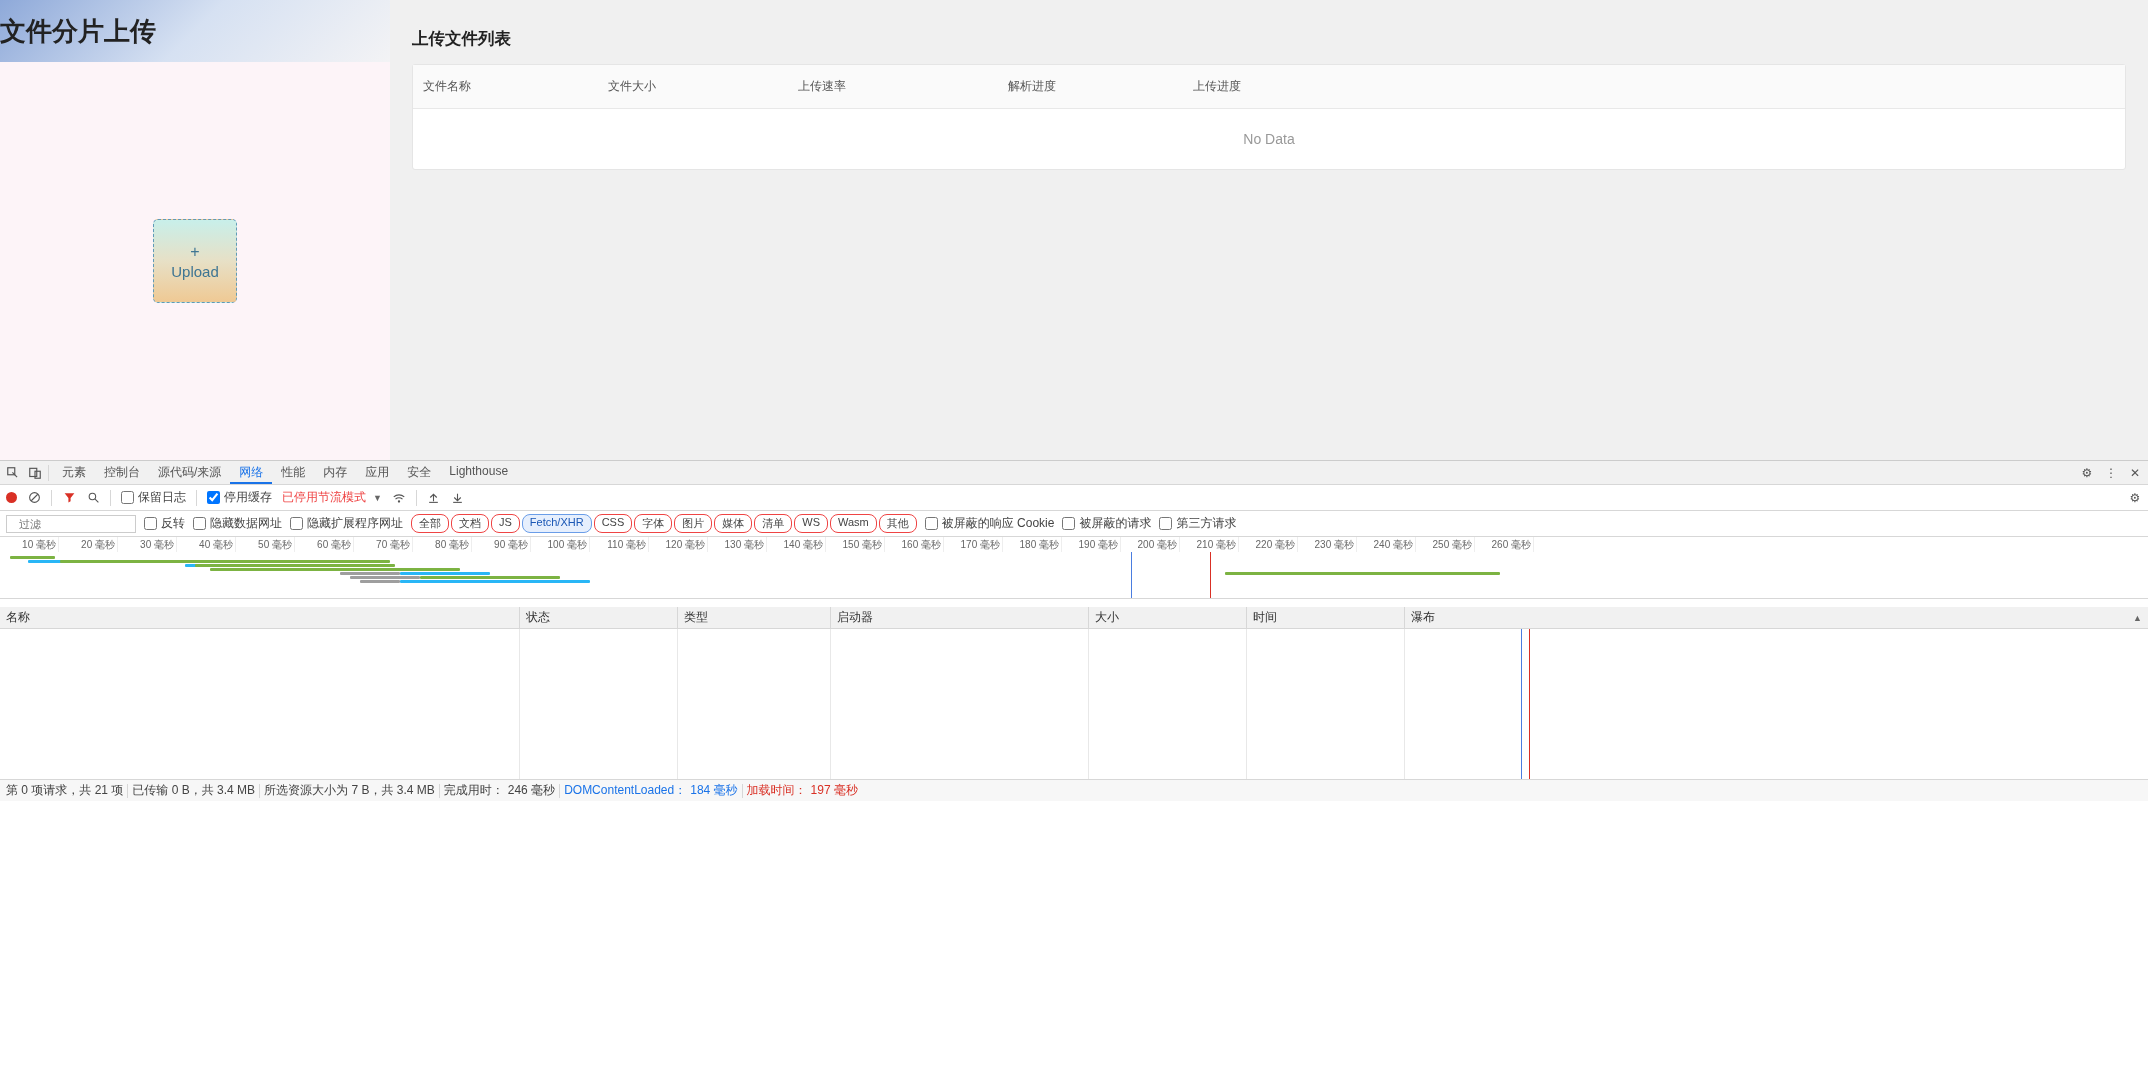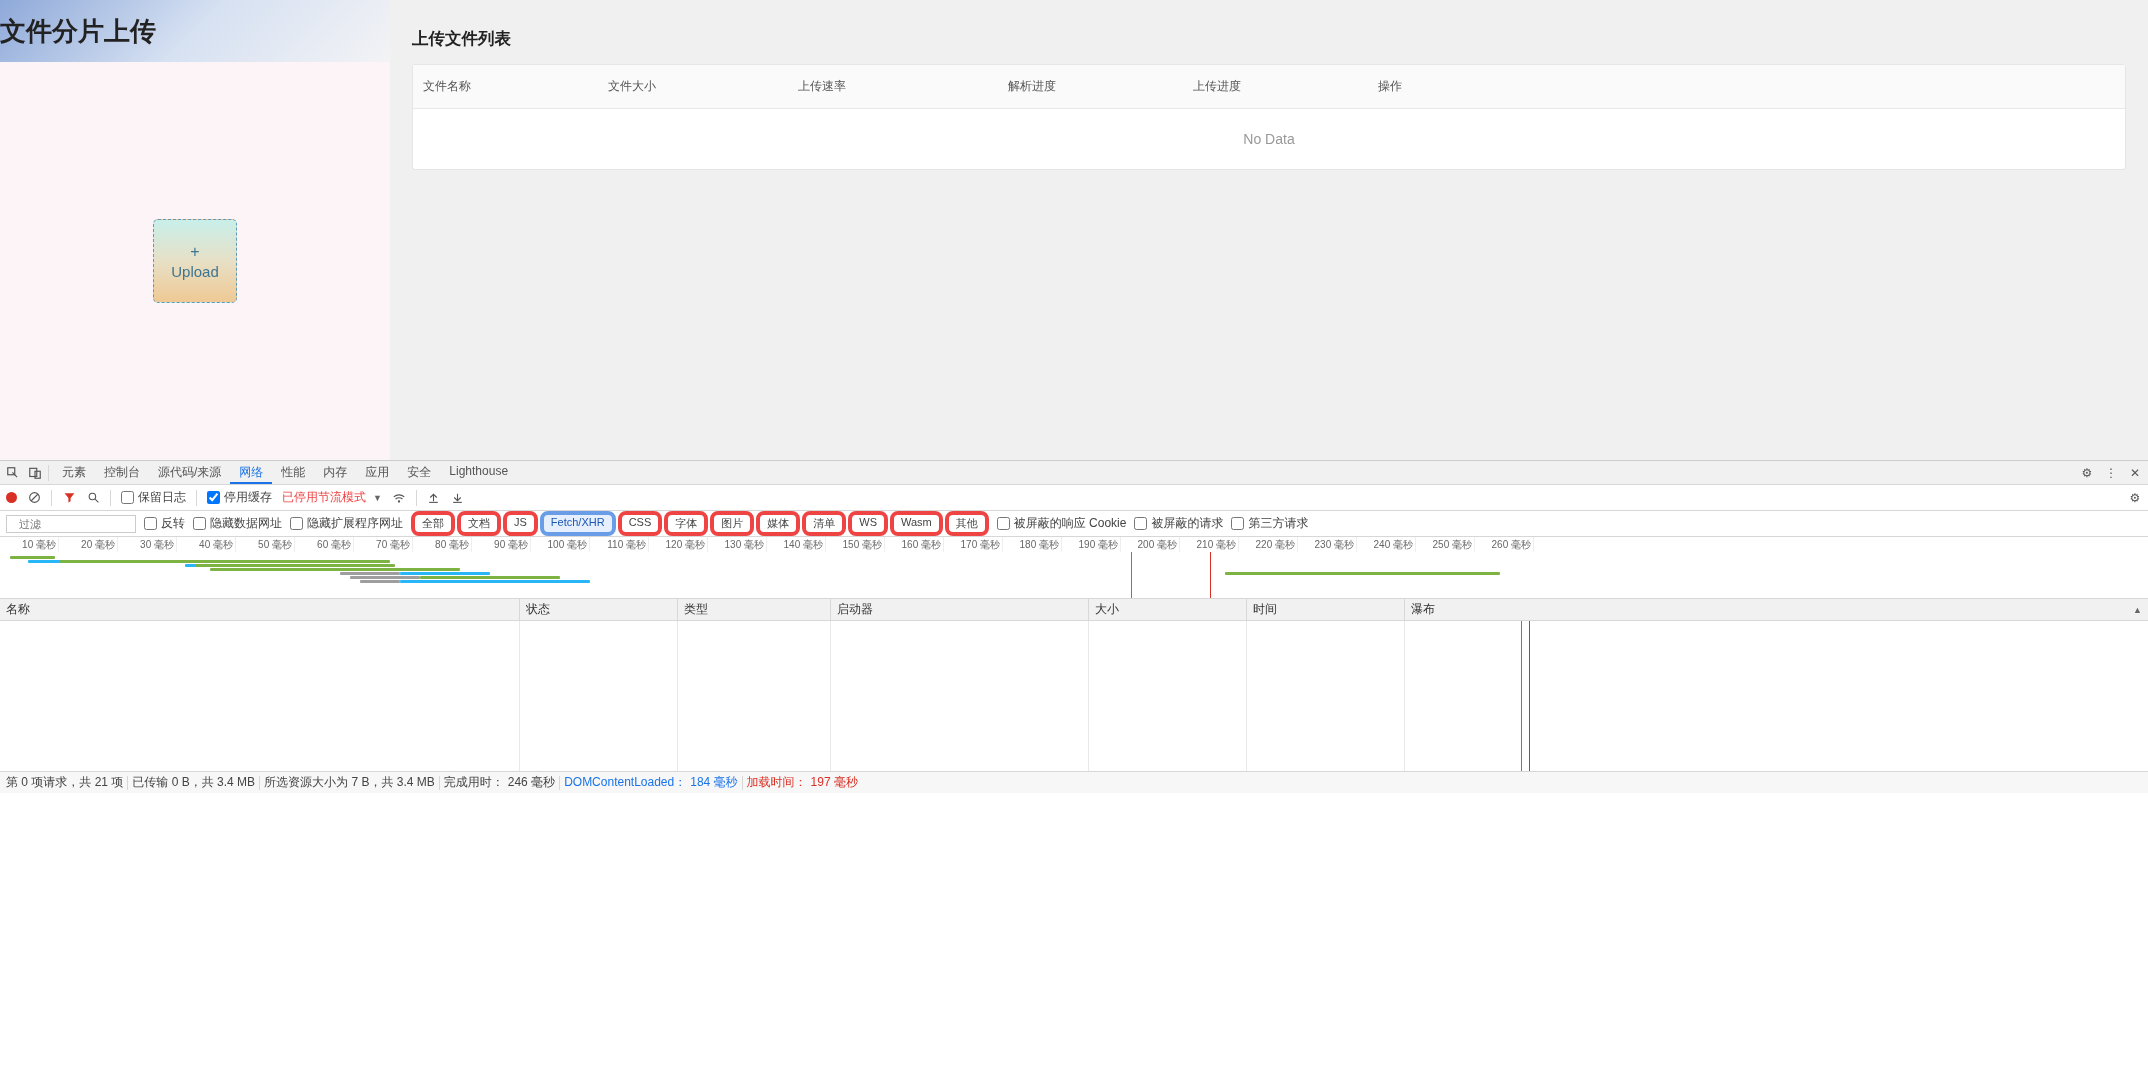--- a/index.html
+++ b/index.html
@@ -56,32 +56,32 @@
     .sep { width: 1px; height: 16px; background: #d7d7d7; }
     .chk { display: flex; align-items: center; gap: 4px; cursor: pointer; color: #444; }
     .chk input { cursor: pointer; }
     .throttle-select { border: none; background: transparent; font-size: 12px; color: #ef4444; cursor: pointer; }
     .throttle-arrow { color: #666; font-size: 9px; margin-left: -3px; }
     .gear-right { margin-left: auto; }
 
     .dt-filterbar { display: flex; align-items: center; height: 26px; border-bottom: 1px solid #d7d7d7; padding: 0 6px; gap: 8px; background: #fff; flex-wrap: nowrap; }
     .filter-input { width: 130px; height: 18px; border: 1px solid #ccc; padding: 0 12px; font-size: 11px; }
     .pill-group { display: flex; gap: 2px; }
-    .pill { border: 4px solid #ef4444; border-radius: 8px; padding: 1px 7px; font-size: 11px; cursor: pointer; color: #444; background: #fff; }
+    .pill { border: 1px solid #ef4444; border-radius: 8px; padding: 1px 7px; font-size: 11px; cursor: pointer; color: #444; background: #fff; }
     .pill.active { background: #e6effd; border-color: #6a9de8; color: #1a57b5; }
 
     .overview { height: 62px; border-bottom: 1px solid #d7d7d7; position: relative; background: #fff; overflow: hidden; }
     .ticks { display: flex; height: 15px; font-size: 10px; color: #666; }
     .tick { flex: 0 0 59px; position: relative; white-space: nowrap; border-right: 1px solid #eee; }
     .tick span { position: absolute; right: 2px; top: 1px; }
     .waterfall-area { position: relative; height: 47px; }
     .bar { position: absolute; height: 3px; border-radius: 1px; }
     .vline { position: absolute; top: 0; bottom: 0; width: 1px; }
 
-    .dt-headers { display: flex; height: 22px; border-bottom: 1px solid #d7d7d7; background: #f1f1f1; font-size: 12px; color: #333; }
+    .dt-headers { display: flex; height: 22px; border-bottom: 1px solid #d7d7d7; background: #f1f1f1; font-size: 12px; color: #333; margin-top: 8px; }
     .hcell { border-right: 1px solid #d7d7d7; padding: 3px 6px; cursor: pointer; display: flex; align-items: center; }
     .hcell:nth-child(1){ flex:0 0 520px; }
     .hcell:nth-child(2){ flex:0 0 158px; }
     .hcell:nth-child(3){ flex:0 0 153px; }
     .hcell:nth-child(4){ flex:0 0 258px; }
     .hcell:nth-child(5){ flex:0 0 158px; }
     .hcell:nth-child(6){ flex:0 0 158px; }
     .hcell:nth-child(7){ flex:1; border-right:none; justify-content: space-between; }
     .sort-arrow { font-size: 9px; color: #666; margin-left: auto; }
     .dt-rows { height: 150px; background: #fff; display: flex; }
@@ -118,21 +118,20 @@
 
   <div class="main">
     <h2>上传文件列表</h2>
     <div class="table">
       <div class="thead">
         <div class="th">文件名称</div>
         <div class="th">文件大小</div>
         <div class="th">上传速率</div>
         <div class="th">解析进度</div>
         <div class="th">上传进度</div>
-        <div class="th">操作</div>
       </div>
       <div class="tbody-empty">No Data</div>
     </div>
   </div>
 </div>
 
 <div class="devtools">
 
   <div class="dt-tabs">
     <span class="dt-tab-icon">

